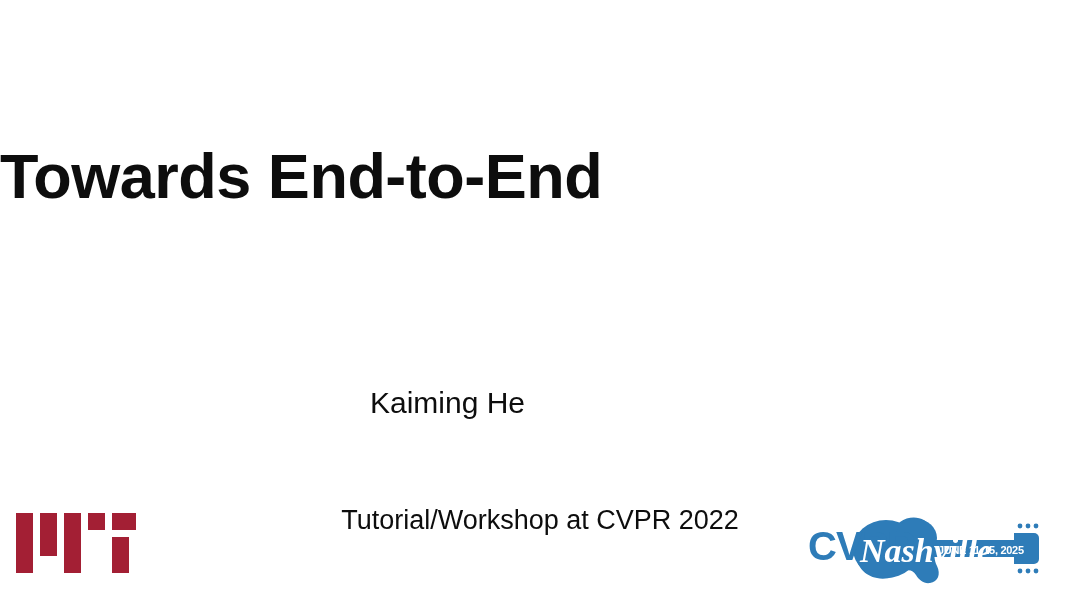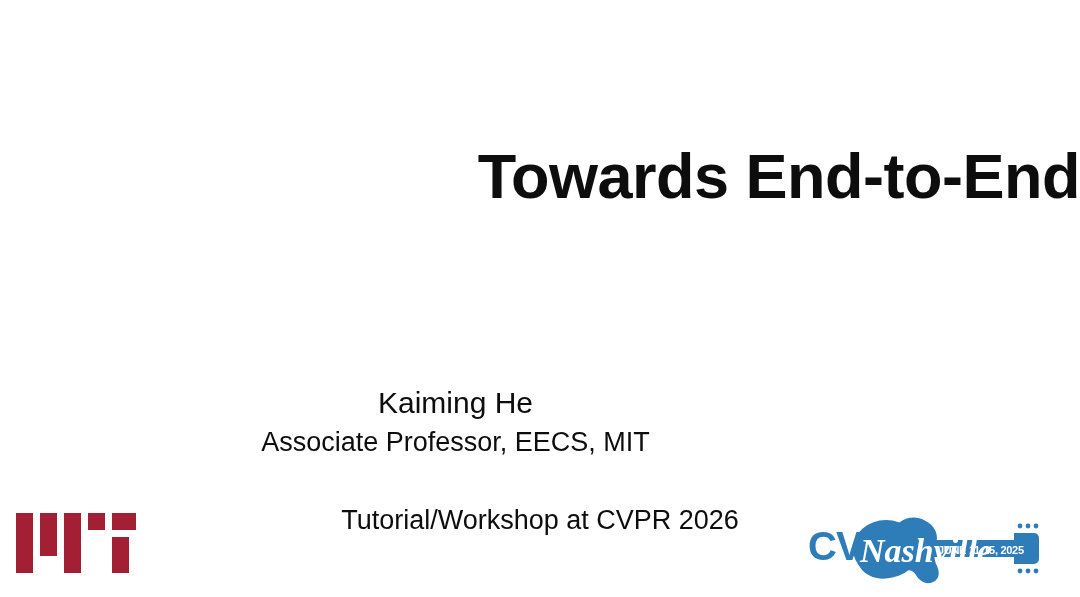--- a/index.html
+++ b/index.html
@@ -19,36 +19,36 @@
     height: 597px;
     background: var(--bg, #ffffff);
   }
 
   
   .title-block {
     position: absolute;
     left: 0;
     top: 138px;
     width: 1080px;
-    text-align: right;
+    text-align: left;
   }
   .title-line {
     font-family: "Liberation Sans", sans-serif;
     font-weight: bold;
     font-size: 63px;
     line-height: 76px;
     letter-spacing: -0.5px;
     color: #0d0d0d;
     white-space: nowrap;
   }
 
   
   .author-block {
     position: absolute;
-    left: 12px;
+    left: 4px;
     top: 382px;
     width: 887px;
     text-align: center;
   }
   .author-name {
     font-size: 30px;
     line-height: 41px;
     color: #101010;
     font-weight: normal;
   }
@@ -106,24 +106,23 @@
 <body>
 
 <div id="slide" style="--bg: #FFFFFF; --mit-red: #A31F34; --mit-gray: #8A8D8F;">
 
   <div class="title-block">
     <div class="title-line" style="color: rgb(13, 13, 13);">Towards End-to-End</div>
   </div>
 
   <div class="author-block">
     <div class="author-name" style="color: rgb(13, 13, 13);">Kaiming He</div>
-    <div class="author-affil" style="color: rgb(13, 13, 13);">Associate Professor, EECS, MIT</div>
   </div>
 
-  <div class="event-line" style="color: rgb(13, 13, 13);">Tutorial/Workshop at CVPR 2026</div>
+  <div class="event-line" style="color: rgb(13, 13, 13);">Tutorial/Workshop at CVPR 2022</div>
 
   <div class="mit-logo">
     <div class="bar mit-b1"></div>
     <div class="bar mit-b2"></div>
     <div class="bar mit-b3"></div>
     <div class="bar mit-i-top"></div>
     <div class="mit-i-stem"></div>
     <div class="bar mit-t-bar"></div>
     <div class="bar mit-t-stem"></div>
   </div>

